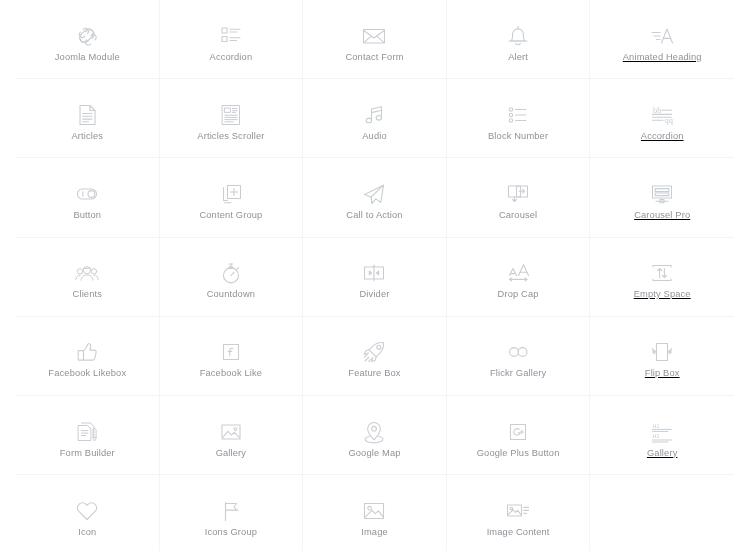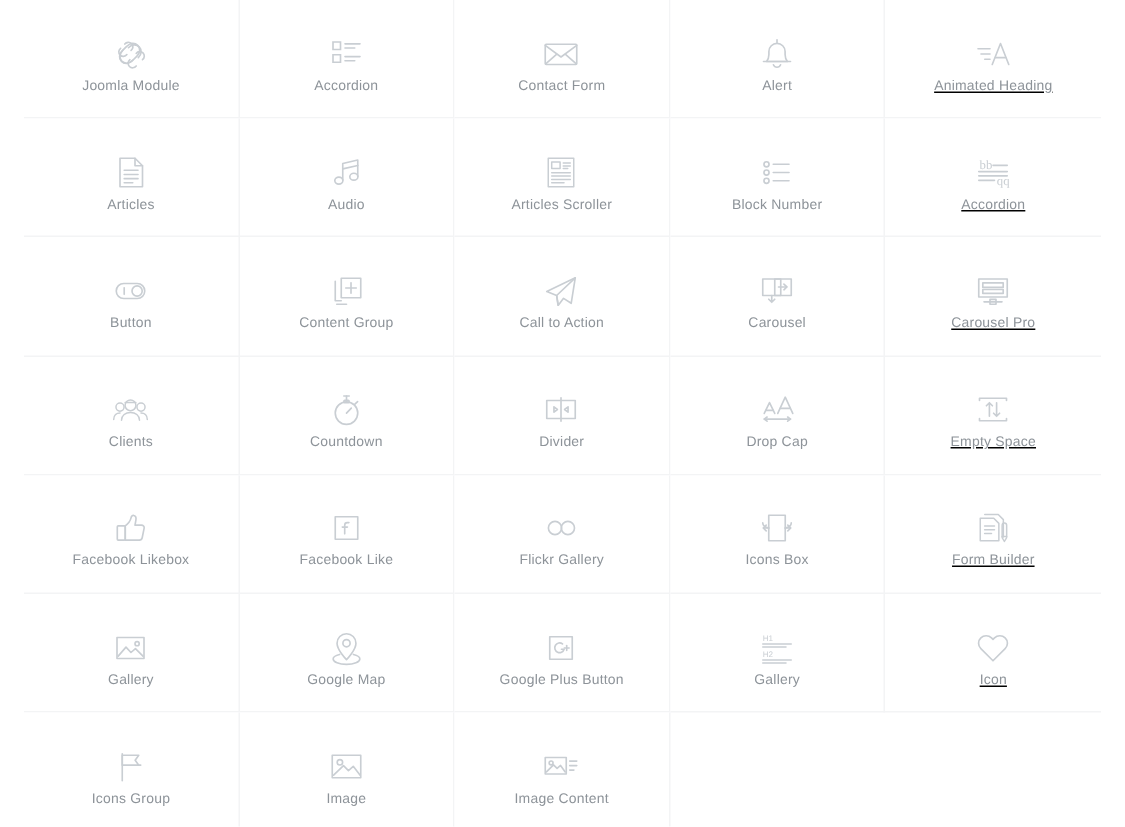--- a/index.html
+++ b/index.html
@@ -141,47 +141,47 @@
       <line x1="11.8" y1="14.5" x2="21" y2="14.5"></line>
       <line x1="11.8" y1="17.3" x2="21" y2="17.3"></line>
       <line x1="11.8" y1="20.1" x2="21" y2="20.1"></line>
       <line x1="11.8" y1="22.8" x2="17.5" y2="22.8"></line>
     </svg>
       </div>
       <div class="lbl">Articles</div>
     </div>
     <div class="cell">
       <div class="icon-wrap">
-        <svg viewBox="0 0 32 32" fill="none" stroke="#c9ced3" stroke-width="1.1" stroke-linecap="round" stroke-linejoin="round">
-      <path d="M13.5 21V10l10-2.3v11"></path>
-      <line x1="13.5" y1="13.6" x2="23.5" y2="11.3"></line>
-      <ellipse cx="10.9" cy="21.4" rx="2.7" ry="2.3"></ellipse>
-      <ellipse cx="20.9" cy="18.8" rx="2.7" ry="2.3"></ellipse>
-    </svg>
-      </div>
-      <div class="lbl">Audio</div>
-    </div>
-    <div class="cell">
-      <div class="icon-wrap">
         <svg viewBox="0 0 32 32" fill="none" stroke="#c9ced3" stroke-width="1" stroke-linecap="round" stroke-linejoin="round">
       <rect x="7.5" y="6.5" width="17" height="19"></rect>
       <rect x="9.8" y="9" width="5.6" height="4.4"></rect>
       <line x1="17.5" y1="9.6" x2="22.2" y2="9.6"></line>
       <line x1="17.5" y1="11.7" x2="22.2" y2="11.7"></line>
       <line x1="17.5" y1="13.4" x2="20.5" y2="13.4"></line>
       <line x1="9.8" y1="16.2" x2="22.2" y2="16.2"></line>
       <line x1="9.8" y1="18.4" x2="22.2" y2="18.4"></line>
       <line x1="9.8" y1="20.6" x2="22.2" y2="20.6"></line>
       <line x1="9.8" y1="22.8" x2="18" y2="22.8"></line>
     </svg>
       </div>
       <div class="lbl">Articles Scroller</div>
     </div>
     <div class="cell">
       <div class="icon-wrap">
+        <svg viewBox="0 0 32 32" fill="none" stroke="#c9ced3" stroke-width="1.1" stroke-linecap="round" stroke-linejoin="round">
+      <path d="M13.5 21V10l10-2.3v11"></path>
+      <line x1="13.5" y1="13.6" x2="23.5" y2="11.3"></line>
+      <ellipse cx="10.9" cy="21.4" rx="2.7" ry="2.3"></ellipse>
+      <ellipse cx="20.9" cy="18.8" rx="2.7" ry="2.3"></ellipse>
+    </svg>
+      </div>
+      <div class="lbl">Audio</div>
+    </div>
+    <div class="cell">
+      <div class="icon-wrap">
         <svg viewBox="0 0 32 32" fill="none" stroke="#c9ced3" stroke-width="1.1" stroke-linecap="round">
       <circle cx="9" cy="10.5" r="1.7"></circle>
       <circle cx="9" cy="16" r="1.7"></circle>
       <circle cx="9" cy="21.5" r="1.7"></circle>
       <line x1="13.5" y1="10.5" x2="24" y2="10.5"></line>
       <line x1="13.5" y1="16" x2="24" y2="16"></line>
       <line x1="13.5" y1="21.5" x2="24" y2="21.5"></line>
     </svg>
       </div>
       <div class="lbl">Block Number</div>
@@ -331,37 +331,49 @@
         <svg viewBox="0 0 32 32" fill="none" stroke="#c9ced3" stroke-width="1.1" stroke-linecap="round" stroke-linejoin="round">
       <rect x="8.5" y="8.5" width="15" height="15"></rect>
       <path d="M17.6 12.4h-1.1c-1.1 0-1.7.6-1.7 1.7v5.8"></path>
       <line x1="13.2" y1="15.4" x2="16.6" y2="15.4"></line>
     </svg>
       </div>
       <div class="lbl">Facebook Like</div>
     </div>
     <div class="cell">
       <div class="icon-wrap">
+        <svg viewBox="0 0 32 32" fill="none" stroke="#c9ced3" stroke-width="1.1" stroke-linecap="round" stroke-linejoin="round">
+      <path d="M25.4 6.6c-4.2-.5-8 .9-11.2 4.1l-3.1 3.1 7.1 7.1 3.1-3.1c3.2-3.2 4.6-7 4.1-11.2z"></path>
+      <circle cx="20.8" cy="11.2" r="2"></circle>
+      <path d="M11.1 13.8 7.6 14.9l-1.2 3.6 4.3-1.4"></path>
+      <path d="M18.2 20.9l-1.1 3.5-3.6 1.2 1.4-4.3"></path>
+      <path d="M10.6 21.4 7 25M9.2 18.6 6.6 21.2M13.4 22.8l-2.6 2.6"></path>
+    </svg>
+      </div>
+      <div class="lbl">Feature Box</div>
+    </div>
+    <div class="cell">
+      <div class="icon-wrap">
         <svg viewBox="0 0 32 32" fill="none" stroke="#c9ced3" stroke-width="1.1">
       <circle cx="12" cy="16" r="4.4"></circle>
       <circle cx="20.6" cy="16" r="4.4"></circle>
     </svg>
       </div>
       <div class="lbl">Flickr Gallery</div>
     </div>
     <div class="cell">
       <div class="icon-wrap">
         <svg viewBox="0 0 32 32" fill="none" stroke="#c9ced3" stroke-width="1.1" stroke-linecap="round" stroke-linejoin="round">
       <rect x="10.5" y="7.5" width="11" height="17"></rect>
       <path d="M10.5 16H6.8M6.8 16l2-1.9M6.8 16l2 1.9"></path>
       <path d="M21.5 16h3.7M25.2 16l-2-1.9M25.2 16l-2 1.9"></path>
       <path d="M6.5 12.6c0 1.6 1.8 2.9 4 3.4M25.5 12.6c0 1.6-1.8 2.9-4 3.4"></path>
     </svg>
       </div>
-      <div class="lbl">Icons Box</div>
+      <div class="lbl">Flip Box</div>
     </div>
     <div class="cell">
       <div class="icon-wrap">
         <svg viewBox="0 0 32 32" fill="none" stroke="#c9ced3" stroke-width="1" stroke-linecap="round" stroke-linejoin="round">
       <path d="M7.5 9.5h9l3.4 3.4v11.6h-12.4z"></path>
       <path d="M10.5 7h9l3.4 3.4v11.6"></path>
       <line x1="10.4" y1="14.6" x2="17" y2="14.6"></line>
       <line x1="10.4" y1="17.1" x2="17" y2="17.1"></line>
       <line x1="10.4" y1="19.6" x2="15" y2="19.6"></line>
       <path d="M23.6 12.6c.9 0 1.5.6 1.5 1.5v8.3l-1.5 2.6-1.5-2.6v-8.3c0-.9.6-1.5 1.5-1.5z"></path>

